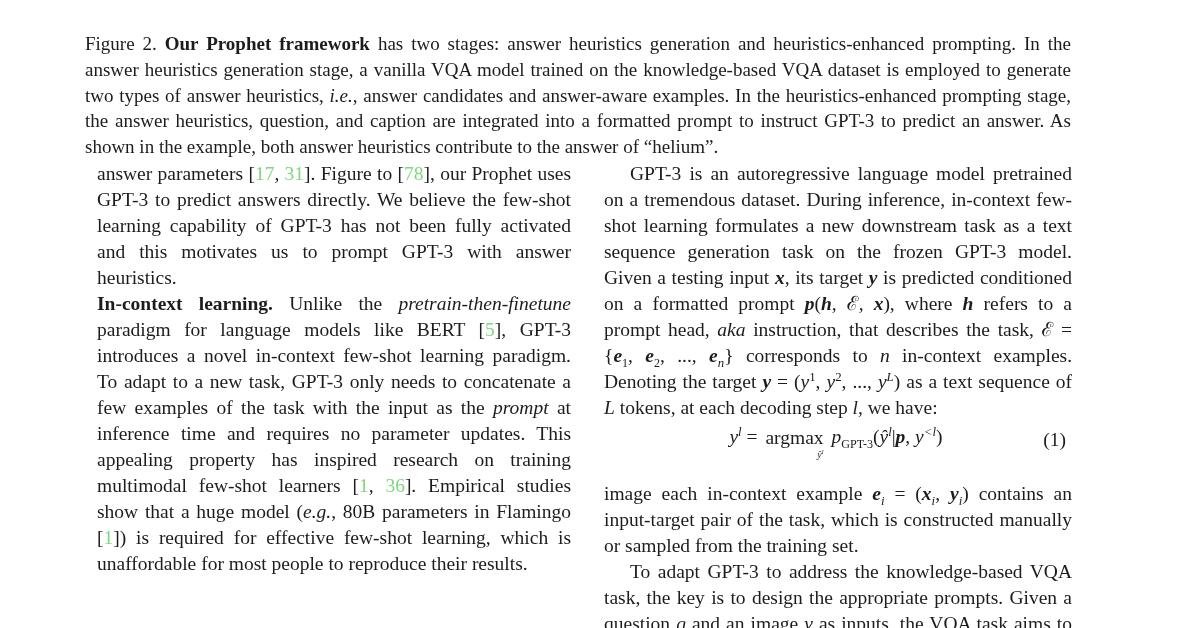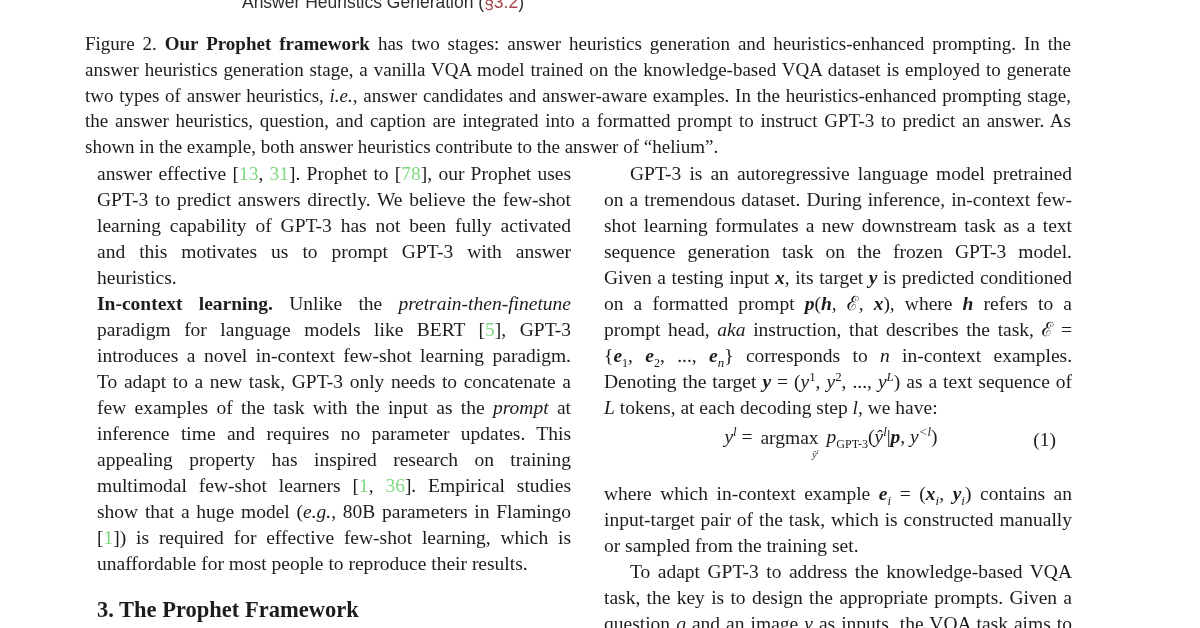--- a/index.html
+++ b/index.html
@@ -32,50 +32,46 @@
   .b{font-weight:bold;}
   .i{font-style:italic;}
   .bi{font-weight:bold;font-style:italic;}
   .g{color:#7ed87e;}
   .r{color:#a8474f;}
   .sup{vertical-align:super;font-size:0.66em;line-height:0;}
   .sub{vertical-align:sub;font-size:0.62em;line-height:0;}
   .isup{vertical-align:super;font-size:0.66em;line-height:0;font-style:italic;}
   .isub{vertical-align:sub;font-size:0.66em;line-height:0;font-style:italic;}
   
-  .equation{position:relative;text-align:center;margin:5px 14px 11px 0;font-size:19.5px;height:44px;}
+  .equation{position:relative;text-align:center;margin:5px 4px 11px 0;font-size:19.5px;height:44px;}
   .eq-body{display:inline-block;}
   .argmax{display:inline-block;vertical-align:-15px;text-align:right;margin:0 3px;}
   .argmax .row1{display:block;line-height:20px;}
   .argmax .row2{display:block;line-height:14px;font-size:10px;}
   .eq-num{position:absolute;right:2px;top:3px;}
 </style>
 </head>
 <body>
 
 <div class="page">
 
-  <div class="fig-label fig-label-1">
-    <span class="inner"><span>Answer Heuristics Generation (</span><span class="r">§3.2</span><span>)</span></span>
-  </div>
 
   <p class="caption"><span>Figure 2. </span><span class="b">Our Prophet framework</span><span> has two stages: answer heuristics generation and heuristics-enhanced prompting. In the answer heuristics generation stage, a vanilla VQA model trained on the knowledge-based VQA dataset is employed to generate two types of answer heuristics, </span><span class="i">i.e.</span><span>, answer candidates and answer-aware examples. In the heuristics-enhanced prompting stage, the answer heuristics, question, and caption are integrated into a formatted prompt to instruct GPT-3 to predict an answer. As shown in the example, both answer heuristics contribute to the answer of “helium”.</span></p>
 
   <div class="col col-left">
-    <p class="para"><span>answer effective [</span><span class="g">13</span><span>, </span><span class="g">31</span><span>]. Prophet to [</span><span class="g">78</span><span>], our Prophet uses GPT-3 to predict answers directly. We believe the few-shot learning capability of GPT-3 has not been fully activated and this motivates us to prompt GPT-3 with answer heuristics.</span></p>
+    <p class="para"><span>answer parameters [</span><span class="g">17</span><span>, </span><span class="g">31</span><span>]. Figure to [</span><span class="g">78</span><span>], our Prophet uses GPT-3 to predict answers directly. We believe the few-shot learning capability of GPT-3 has not been fully activated and this motivates us to prompt GPT-3 with answer heuristics.</span></p>
     <p class="para"><span class="b">In-context learning.</span><span> Unlike the </span><span class="i">pretrain-then-finetune</span><span> paradigm for language models like BERT [</span><span class="g">5</span><span>], GPT-3 introduces a novel in-context few-shot learning paradigm. To adapt to a new task, GPT-3 only needs to concatenate a few examples of the task with the input as the </span><span class="i">prompt</span><span> at inference time and requires no parameter updates. This appealing property has inspired research on training multimodal few-shot learners [</span><span class="g">1</span><span>, </span><span class="g">36</span><span>]. Empirical studies show that a huge model (</span><span class="i">e.g.</span><span>, 80B parameters in Flamingo [</span><span class="g">1</span><span>]) is required for effective few-shot learning, which is unaffordable for most people to reproduce their results.</span></p>
-    <h2 class="section">3. The Prophet Framework</h2>
 
   </div>
 
   <div class="col col-right">
     <p class="para indent"><span>GPT-3 is an autoregressive language model pretrained on a tremendous dataset. During inference, in-context few-shot learning formulates a new downstream task as a text sequence generation task on the frozen GPT-3 model. Given a testing input </span><span class="bi">x</span><span>, its target </span><span class="bi">y</span><span> is predicted conditioned on a formatted prompt </span><span class="bi">p</span><span>(</span><span class="bi">h</span><span>, </span><span>ℰ</span><span>, </span><span class="bi">x</span><span>), where </span><span class="bi">h</span><span> refers to a prompt head, </span><span class="i">aka</span><span> instruction, that describes the task, </span><span>ℰ</span><span> = {</span><span class="bi">e</span><span class="sub">1</span><span>, </span><span class="bi">e</span><span class="sub">2</span><span>, ..., </span><span class="bi">e</span><span class="isub">n</span><span>} corresponds to </span><span class="i">n</span><span> in-context examples. Denoting the target </span><span class="bi">y</span><span> = (</span><span class="i">y</span><span class="sup">1</span><span>, </span><span class="i">y</span><span class="sup">2</span><span>, ..., </span><span class="i">y</span><span class="isup">L</span><span>) as a text sequence of </span><span class="i">L</span><span> tokens, at each decoding step </span><span class="i">l</span><span>, we have:</span></p>
 
     <div class="equation">
       <span class="eq-body"><span><span class="i">y</span><span class="isup">l</span><span> = </span></span><span class="argmax"><span class="row1">argmax</span><span class="row2"><span class="i">ŷ</span><span class="isup">l</span></span></span><span><span> </span><span class="i">p</span><span class="sub">GPT-3</span><span>(</span><span class="i">ŷ</span><span class="isup">l</span><span>|</span><span class="bi">p</span><span>, </span><span class="i">y</span><span class="isup">&lt;l</span><span>)</span></span></span>
       <span class="eq-num">(1)</span>
     </div>
 
-    <p class="para"><span>where which in-context example </span><span class="bi">e</span><span class="isub">i</span><span> = (</span><span class="bi">x</span><span class="isub">i</span><span>, </span><span class="bi">y</span><span class="isub">i</span><span>) contains an input-target pair of the task, which is constructed manually or sampled from the training set.</span></p>
+    <p class="para"><span>image each in-context example </span><span class="bi">e</span><span class="isub">i</span><span> = (</span><span class="bi">x</span><span class="isub">i</span><span>, </span><span class="bi">y</span><span class="isub">i</span><span>) contains an input-target pair of the task, which is constructed manually or sampled from the training set.</span></p>
     <p class="para indent"><span>To adapt GPT-3 to address the knowledge-based VQA task, the key is to design the appropriate prompts. Given a question </span><span class="i">q</span><span> and an image </span><span class="i">v</span><span> as inputs, the VQA task aims to predict a target answer </span></p>
   </div>
 
 </div>
 
 </body></html>

